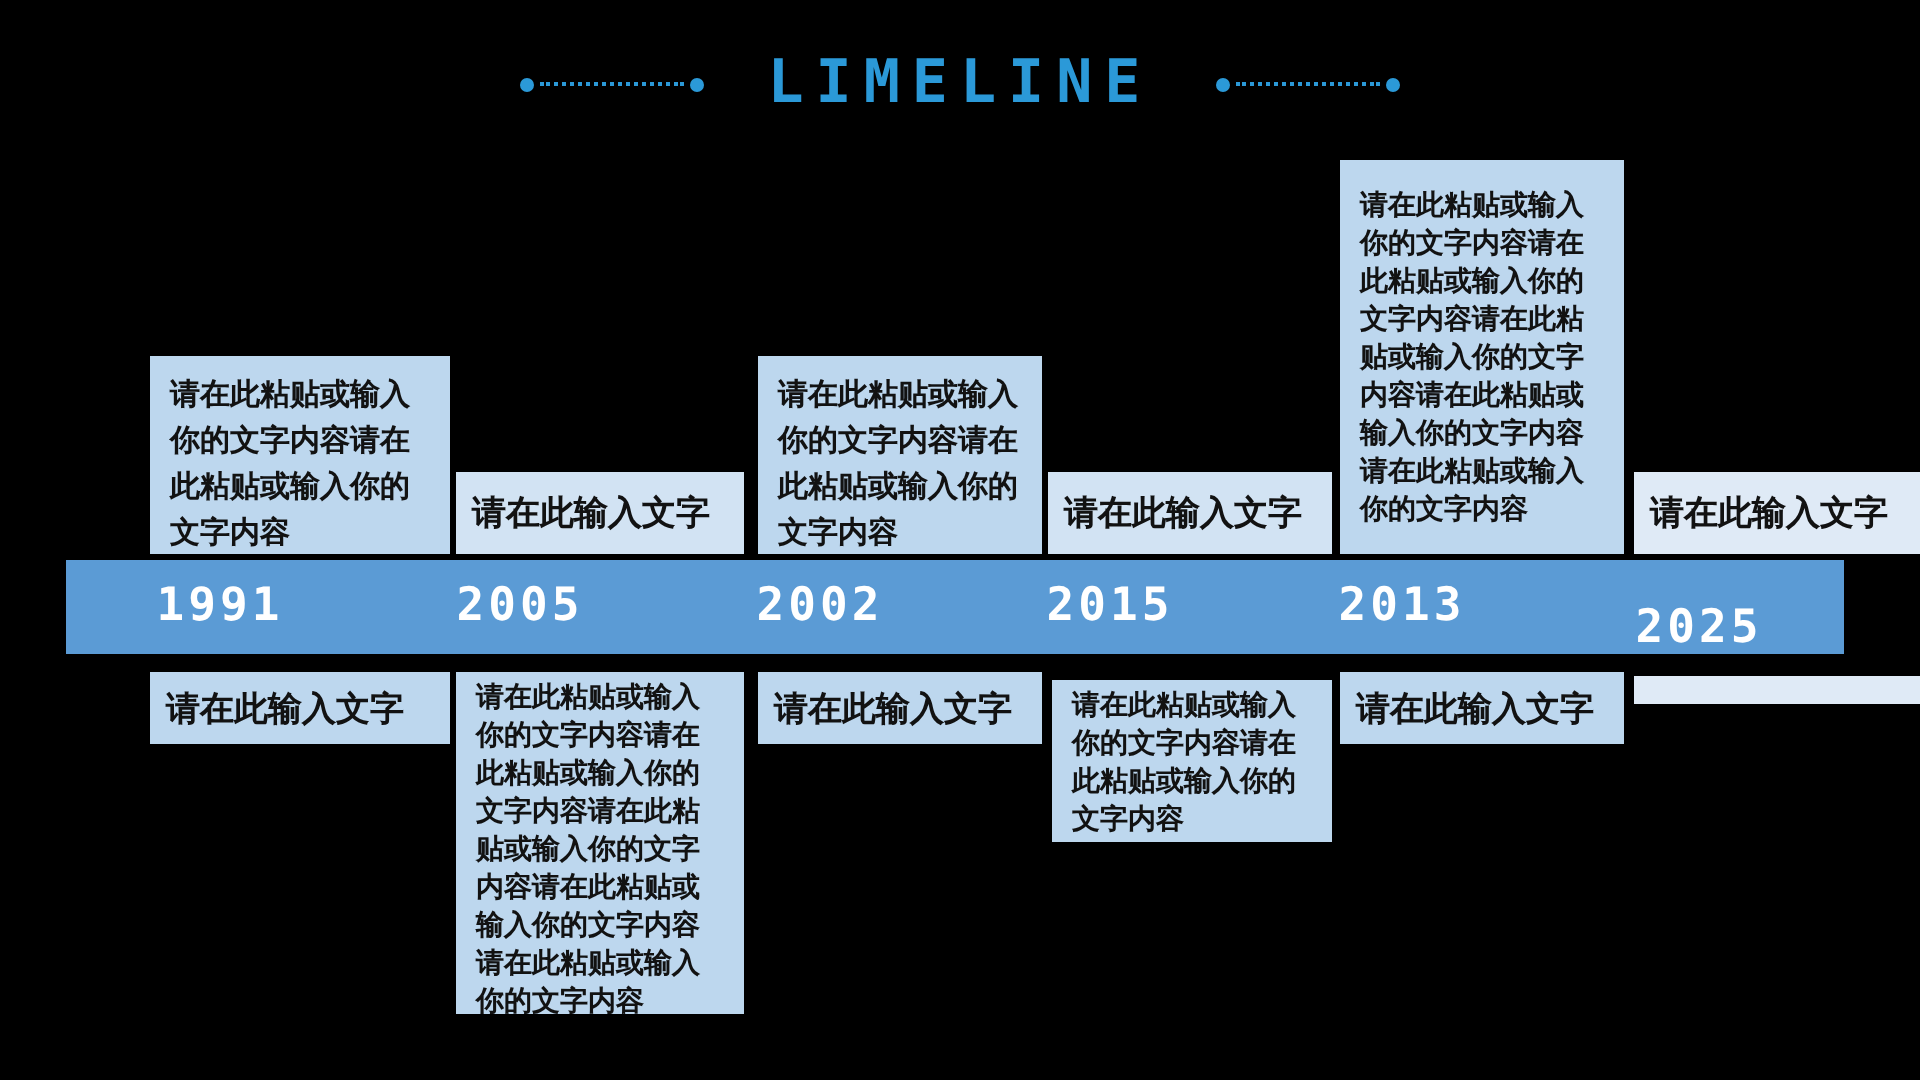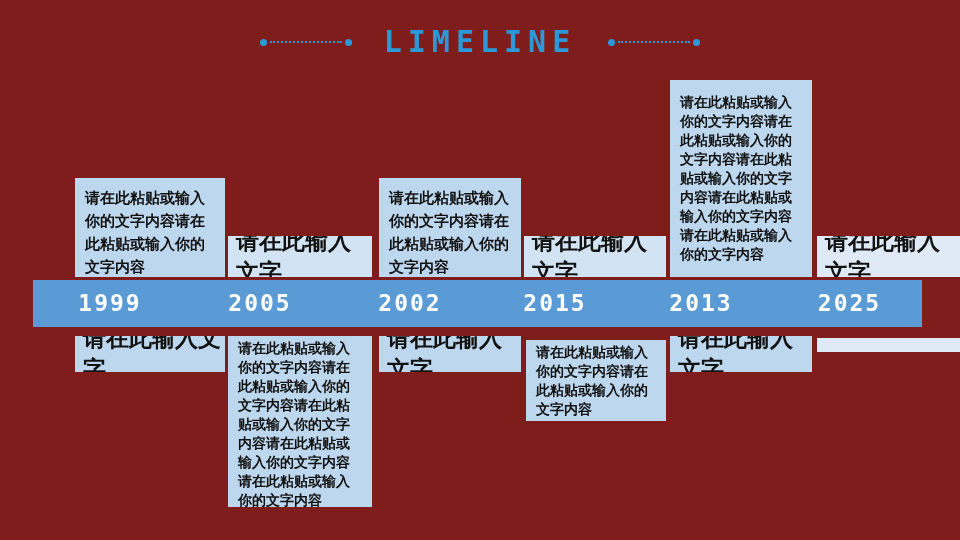--- a/index.html
+++ b/index.html
@@ -8,21 +8,21 @@
     --box-light:#d2e3f3;
     --box-lighter:#dfeaf6;
     --title-color:#2b99d8;
     --text:#121212;
   }
   *{box-sizing:border-box;margin:0;padding:0;}
   html,body{background:#ffffff;}
   .slide{
     position:relative;
     width:960px;height:540px;
-    background:#7f1d1d;
+    background:#000000;
     overflow:hidden;
     font-family:"Liberation Sans",sans-serif;
     color:var(--text);
   }
   
   .title-row{
     position:absolute;left:0;top:22px;width:960px;height:40px;
     display:flex;align-items:center;justify-content:center;gap:32px;
   }
   .deco{display:flex;align-items:center;gap:3px;}
@@ -50,21 +50,21 @@
     background:var(--box);
     font-weight:bold;
     word-break:break-all;
     overflow:hidden;
     margin-left:40px;
   }
   .para{font-size:15px;line-height:23px;padding:8px 10px;}
   .para-sm{font-size:14px;line-height:19px;padding:3px 10px;}
   .para-tall{font-size:14px;line-height:19px;padding:10px 10px;display:flex;align-items:center;}
   .label{
-    font-size:23px;padding:0 0 0 8px;
+    font-size:17px;padding:0 0 0 8px;
     display:flex;align-items:center;
     background:var(--box-light);
     font-family:Liberation Serif, serif;
   }
   .lighter{background:var(--box-lighter);}
   .empty-strip{background:var(--box-lighter);}
 </style>
 </head>
 <body>
 
@@ -90,26 +90,26 @@
 
   <div class="pbox para" style="left:339px;top:178px;width:142px;height:99px;">请在此粘贴或输入你的文字内容请在此粘贴或输入你的文字内容</div>
 
   <div class="pbox label" style="left:484px;top:236px;width:142px;height:41px;">请在此输入文字</div>
 
   <div class="pbox para-tall" style="left:630px;top:80px;width:142px;height:197px;">请在此粘贴或输入你的文字内容请在此粘贴或输入你的文字内容请在此粘贴或输入你的文字内容请在此粘贴或输入你的文字内容请在此粘贴或输入你的文字内容</div>
 
   <div class="pbox label lighter" style="left:777px;top:236px;width:145px;height:41px;">请在此输入文字</div>
 
   <div class="band"></div>
-  <span class="year" style="left:35px;width:150px;">1999</span>
+  <span class="year" style="left:35px;width:150px;">1991</span>
   <span class="year" style="left:188px;width:144px;">2005</span>
   <span class="year" style="left:339px;width:142px;">2002</span>
   <span class="year" style="left:484px;width:142px;">2015</span>
   <span class="year" style="left:630px;width:142px;">2013</span>
-  <span class="year" style="left:777px;width:145px;">2025</span>
+  <span class="year" style="left:777px;width:145px;margin-top:11px;">2025</span>
 
   <div class="pbox label" style="left:35px;top:336px;width:150px;height:36px;background:var(--box);">请在此输入文字</div>
 
   <div class="pbox para-sm" style="left:188px;top:336px;width:144px;height:171px;">请在此粘贴或输入你的文字内容请在此粘贴或输入你的文字内容请在此粘贴或输入你的文字内容请在此粘贴或输入你的文字内容请在此粘贴或输入你的文字内容</div>
 
   <div class="pbox label" style="left:339px;top:336px;width:142px;height:36px;background:var(--box);">请在此输入文字</div>
 
   <div class="pbox para-sm" style="left:486px;top:340px;width:140px;height:81px;">请在此粘贴或输入你的文字内容请在此粘贴或输入你的文字内容</div>
 
   <div class="pbox label" style="left:630px;top:336px;width:142px;height:36px;background:var(--box);">请在此输入文字</div>

